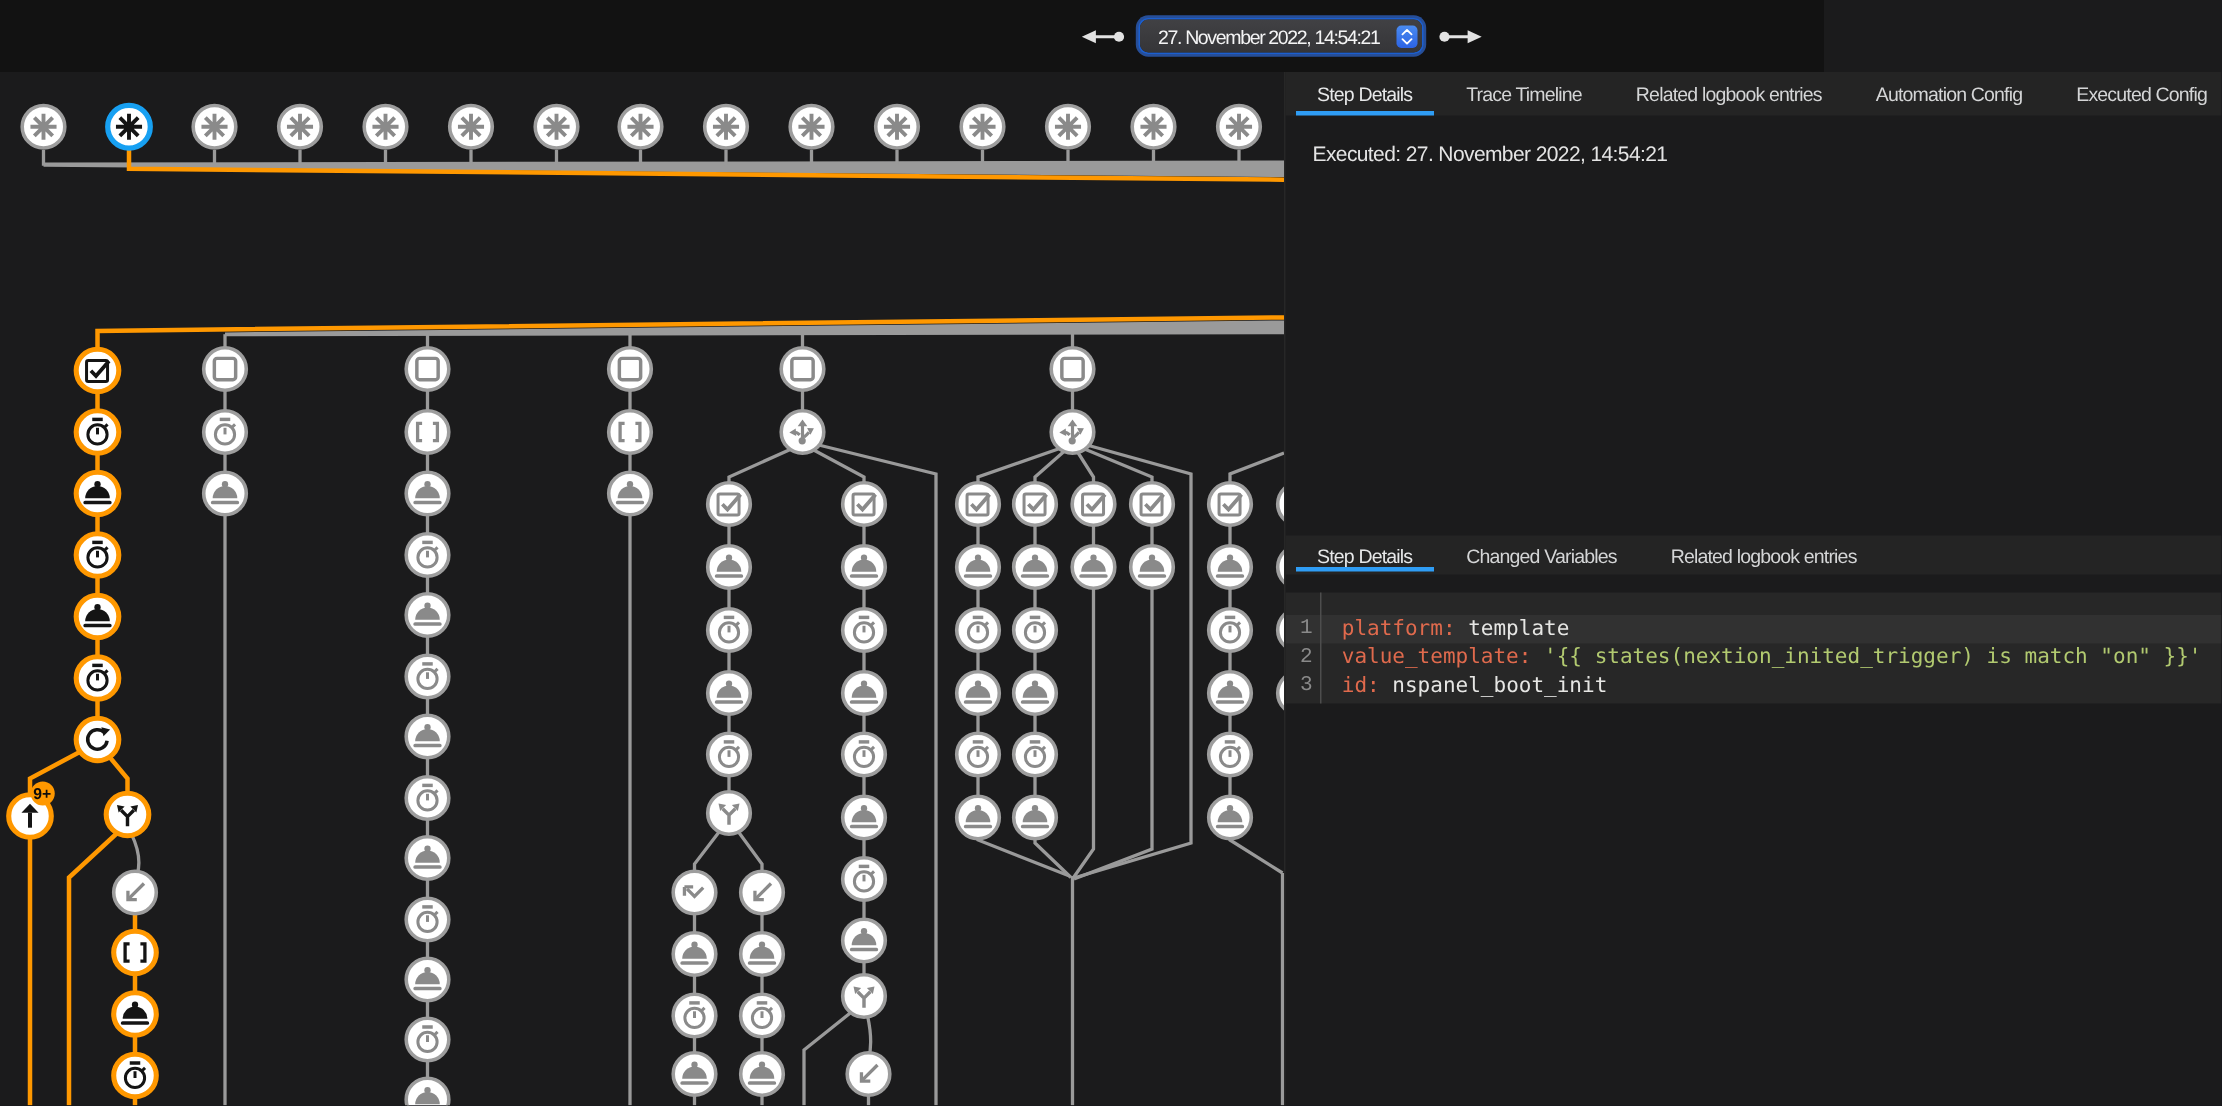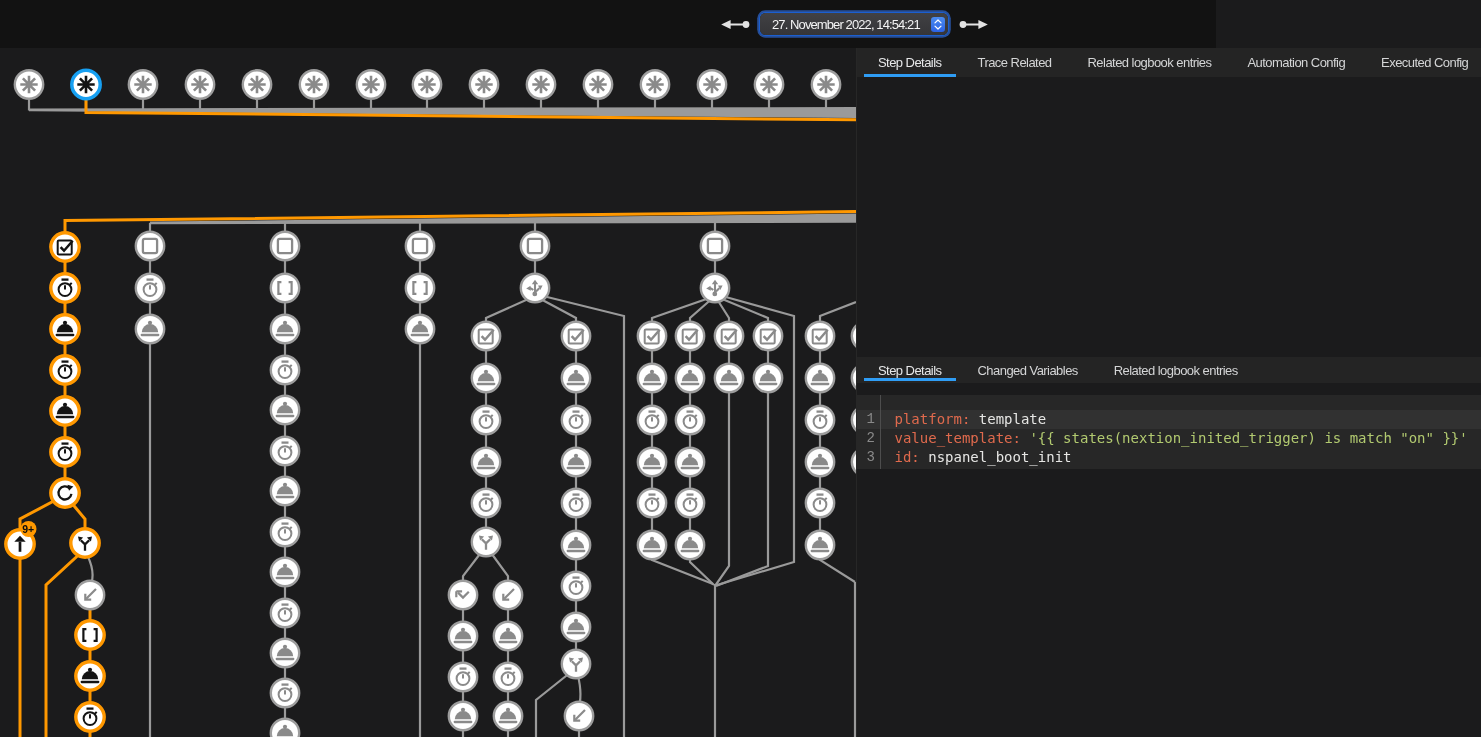--- a/index.html
+++ b/index.html
@@ -588,25 +588,26 @@
         <circle r="14.2"></circle>
         <use href="#dome"></use>
       </g>
 <circle cx="28.5" cy="529" r="8" fill="#ff9800"></circle>
       <text x="28.2" y="532.8" font-size="10.5" font-weight="bold" fill="#0c0c0c" text-anchor="middle" font-family="Liberation Sans, sans-serif">9+</text>
 </svg>
   <div id="panel">
     <div id="body1">
       <div class="tabs">
         <div class="tab act">Step Details</div>
-        <div class="tab">Trace Related</div>
+        <div class="tab">Trace Timeline</div>
         <div class="tab">Related logbook entries</div>
         <div class="tab">Automation Config</div>
         <div class="tab">Executed Config</div>
       </div>
+      <div id="exec">Executed: 27. November 2022, 14:54:21</div>
     </div>
     <div class="tabs tabs2">
       <div class="tab act">Step Details</div>
       <div class="tab">Changed Variables</div>
       <div class="tab">Related logbook entries</div>
     </div>
     <div id="code">
  <div class="hl"></div>
  <div class="gut"></div>
  <div class="ln">

